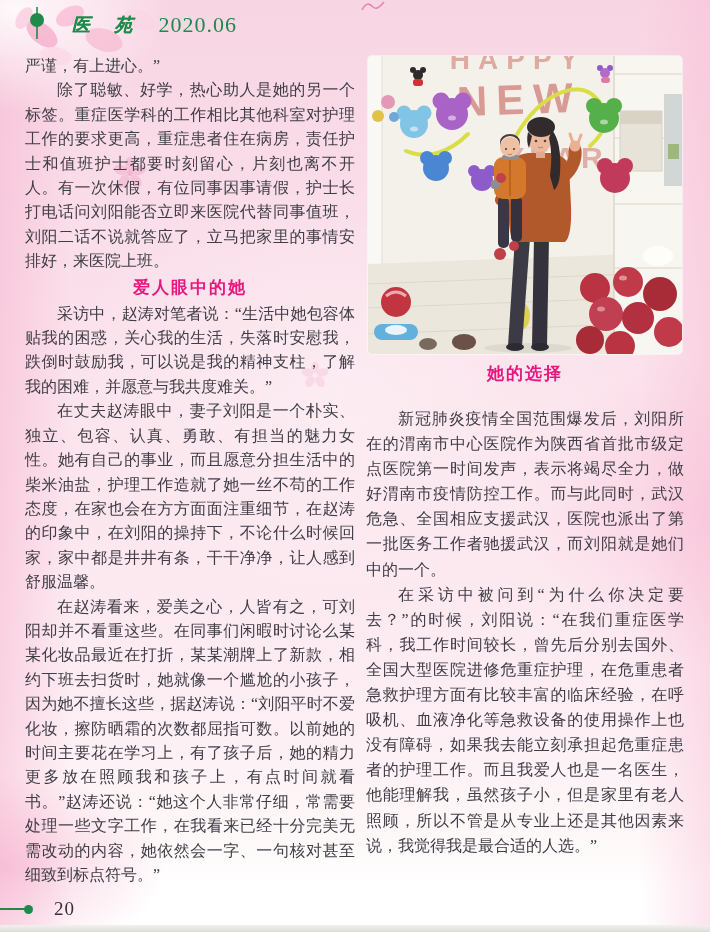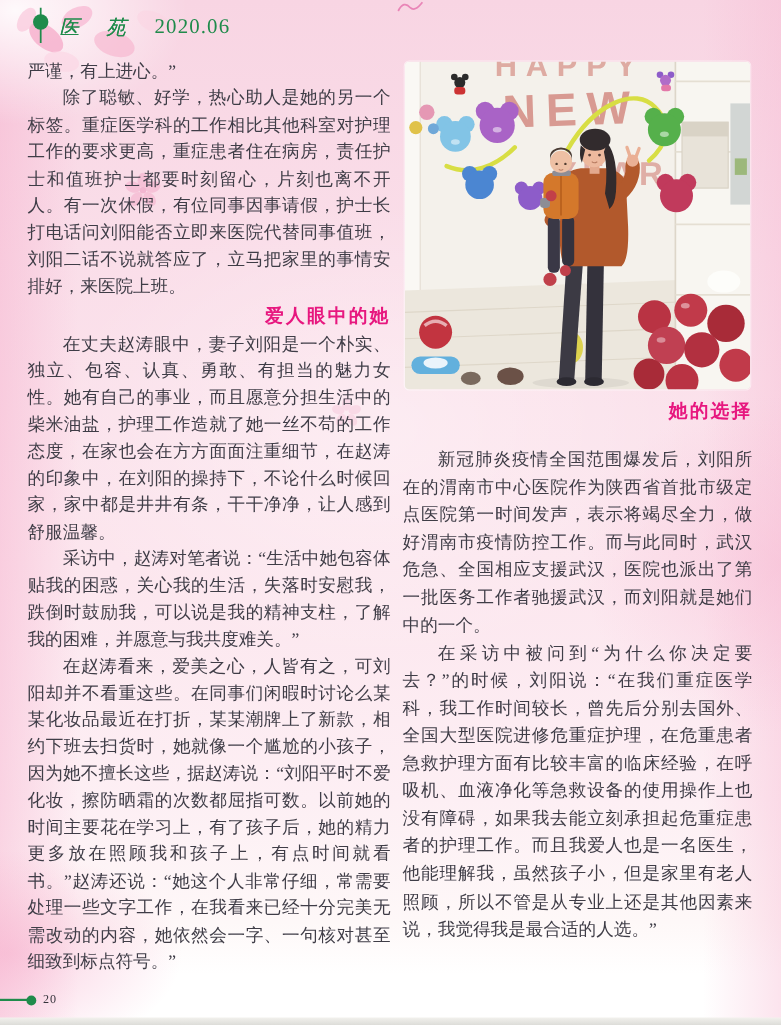--- a/index.html
+++ b/index.html
@@ -12,43 +12,43 @@
       radial-gradient(ellipse 240px 160px at 2% 1%, rgba(255,255,255,.9), rgba(255,255,255,0) 65%),
       radial-gradient(ellipse 420px 300px at 48% 42%, rgba(255,255,255,.35), rgba(255,255,255,0) 70%),
       radial-gradient(ellipse 220px 130px at 1% 93%, rgba(246,168,200,.55), rgba(246,168,200,0) 72%),
       radial-gradient(ellipse 260px 220px at 100% 55%, rgba(247,187,212,.5), rgba(247,187,212,0) 70%),
       linear-gradient(to right, rgba(246,176,205,.45), rgba(255,255,255,0) 10%, rgba(255,255,255,0) 90%, rgba(247,186,211,.4)),
       linear-gradient(to bottom, #f8d5e3 0%, #fadee9 25%, #fce6ee 55%, #fdeff4 78%, #fef8f8 90%, #ffffff 95%, #ffffff 100%);
   }
   .deco { position:absolute; pointer-events:none; }
   .header { position:absolute; left:28px; top:6px; height:38px; display:flex; align-items:center; z-index:3; }
   .journal-name {
-    font-weight:normal; font-style:italic; color:#1f8b4b; font-size:18px;
-    letter-spacing:10px; margin-left:8px; text-shadow:0 0 .4px #1f8b4b;
-  }
-  .issue { color:#1f8b4b; font-size:19px; margin-left:16px; letter-spacing:1px; }
+    font-weight:bold; font-style:italic; color:#1f8b4b; font-size:18px;
+    letter-spacing:10px; margin-left:26px; text-shadow:0 0 .4px #1f8b4b;
+  }
+  .issue { color:#1f8b4b; font-size:22px; margin-left:16px; letter-spacing:1px; }
   .col { position:absolute; top:54px; text-align:justify; }
   #left-col  { left:25px;  width:330px; font-size:16px; line-height:24.4px; }
   #right-col { left:366px; width:318px; font-size:16px; line-height:25.1px; }
   .col p { text-align:justify; }
   .indent { text-indent:2em; }
   .sec-heading {
-    text-align:right; color:#e7177f; font-weight:bold; font-size:17px;
+    text-align:center; color:#e7177f; font-weight:bold; font-size:17px;
     font-family:"Liberation Sans","DejaVu Sans",sans-serif;
     letter-spacing:2px; margin:2px 0 2px 0; line-height:24px; text-indent:0;
   }
   #right-col .sec-heading { margin:8px 0 20px 0; }
   .photo-frame {
     width:314px; height:298px; border-radius:4px; overflow:hidden;
     margin:2px 0 4px 2px; box-shadow:0 0 0 1px rgba(255,255,255,.5);
   }
   .footer { position:absolute; left:0; top:897px; height:24px; display:flex; align-items:center; z-index:3; }
   .page-rule { width:25px; height:2px; background:#1f8b4b; }
   .page-dot { width:9px; height:9px; border-radius:50%; background:#1f8b4b; margin-left:-1px; }
-  .page-num { font-size:11px; color:#34323a; margin-left:6px; letter-spacing:1px; }
+  .page-num { font-size:19px; color:#34323a; margin-left:21px; letter-spacing:1px; }
   .bottom-edge { position:absolute; left:0; right:0; bottom:0; height:7px;
     background:linear-gradient(to bottom,#f2f1ed,#dcdcd8); }
 </style>
 </head>
 <body>
 
 <div id="page">
 
   <svg class="deco" style="left:8px;top:0;" width="220" height="70" viewBox="0 0 220 70">
     <ellipse cx="34" cy="34" rx="18" ry="10" fill="#f5aac8" opacity=".75" transform="rotate(38 34 34)"></ellipse>
@@ -88,22 +88,22 @@
       <circle cx="9" cy="14" r="7" fill="#1f8b4b"></circle>
     </svg>
     <span class="journal-name">医 苑</span>
     <span class="issue">2020.06</span>
   </div>
 
   <div id="left-col" class="col">
     <p>严谨，有上进心。”</p>
     <p class="indent">除了聪敏、好学，热心助人是她的另一个标签。重症医学科的工作相比其他科室对护理工作的要求更高，重症患者住在病房，责任护士和值班护士都要时刻留心，片刻也离不开人。有一次休假，有位同事因事请假，护士长打电话问刘阳能否立即来医院代替同事值班，刘阳二话不说就答应了，立马把家里的事情安排好，来医院上班。</p>
     <h3 class="sec-heading">爱人眼中的她</h3>
+    <p class="indent">采访中，赵涛对笔者说：“生活中她包容体贴我的困惑，关心我的生活，失落时安慰我，跌倒时鼓励我，可以说是我的精神支柱，了解我的困难，并愿意与我共度难关。”</p>
     <p class="indent">在丈夫赵涛眼中，妻子刘阳是一个朴实、独立、包容、认真、勇敢、有担当的魅力女性。她有自己的事业，而且愿意分担生活中的柴米油盐，护理工作造就了她一丝不苟的工作态度，在家也会在方方面面注重细节，在赵涛的印象中，在刘阳的操持下，不论什么时候回家，家中都是井井有条，干干净净，让人感到舒服温馨。</p>
-    <p class="indent">采访中，赵涛对笔者说：“生活中她包容体贴我的困惑，关心我的生活，失落时安慰我，跌倒时鼓励我，可以说是我的精神支柱，了解我的困难，并愿意与我共度难关。”</p>
     <p class="indent">在赵涛看来，爱美之心，人皆有之，可刘阳却并不看重这些。在同事们闲暇时讨论么某某化妆品最近在打折，某某潮牌上了新款，相约下班去扫货时，她就像一个尴尬的小孩子，因为她不擅长这些，据赵涛说：“刘阳平时不爱化妆，擦防晒霜的次数都屈指可数。以前她的时间主要花在学习上，有了孩子后，她的精力更多放在照顾我和孩子上，有点时间就看书。”赵涛还说：“她这个人非常仔细，常需要处理一些文字工作，在我看来已经十分完美无需改动的内容，她依然会一字、一句核对甚至细致到标点符号。”</p>
   </div>
 
   <div id="right-col" class="col">
     <div class="photo-frame">
       <svg width="314" height="298" viewBox="0 0 314 298" font-family="Liberation Sans, DejaVu Sans, sans-serif">
 
         <rect width="314" height="298" fill="#f4f1eb"></rect>
         <rect width="14" height="298" fill="#faf8f4"></rect>
           <line x1="14" y1="0" x2="14" y2="298" stroke="#e3ddd2"></line>

